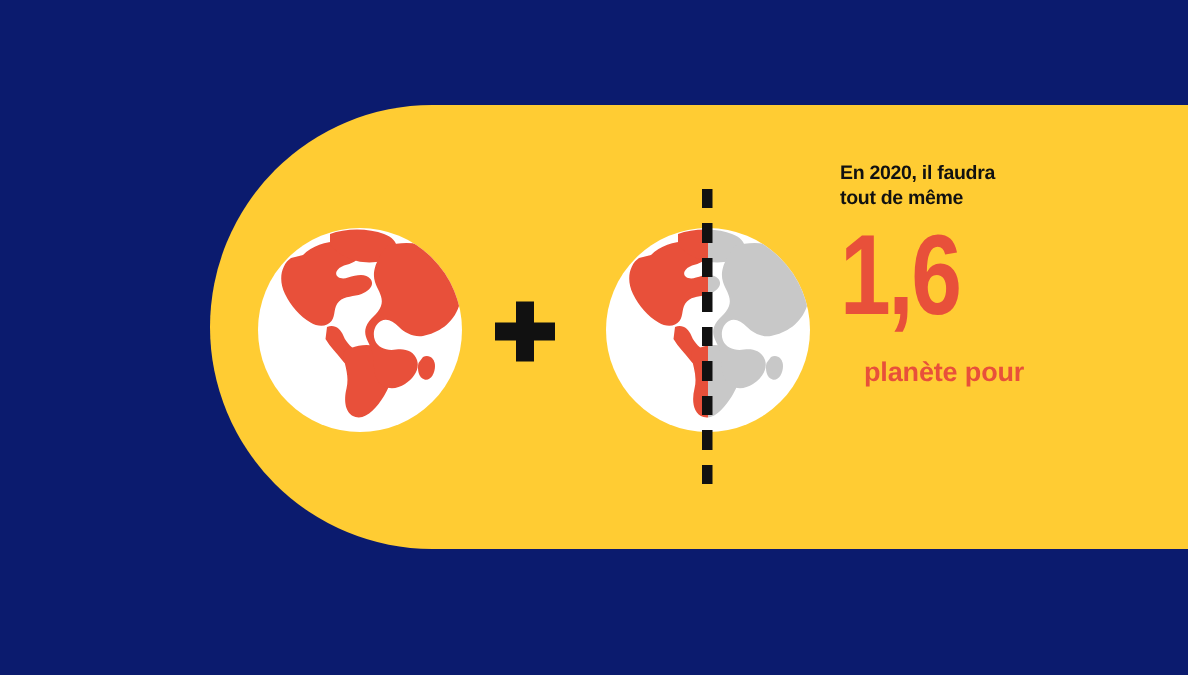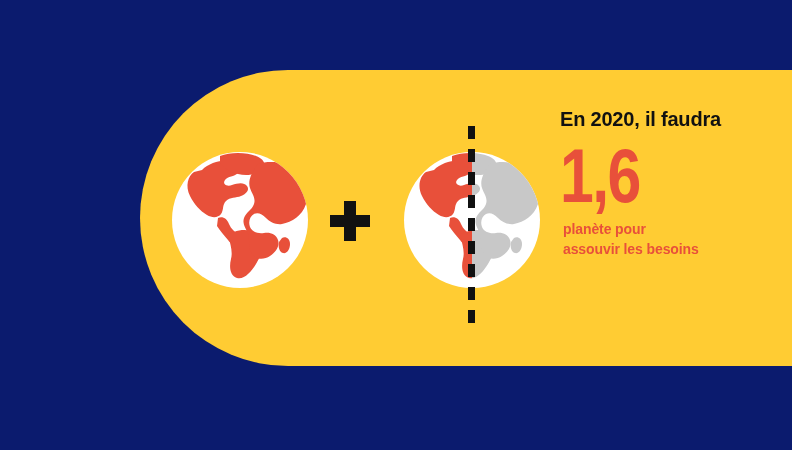--- a/index.html
+++ b/index.html
@@ -78,45 +78,45 @@
   }
 
   
   #text-col {
     position: absolute;
     left: 560px;
     top: 106px;
     width: 215px;
   }
   #headline {
-    font-size: 20px;
+    font-size: 13px;
     font-weight: bold;
     line-height: 1.32;
     color: #111111;
     letter-spacing: -0.2px;
     margin: 0;
   }
   #bignum {
     font-family: "Liberation Sans Narrow", "Liberation Sans", sans-serif;
     font-size: 76px;
     font-weight: bold;
     line-height: 0.9;
     color: #E8503A;
     letter-spacing: -2px;
     margin: 10px 0 8px 0;
     transform: scaleX(0.8);
     transform-origin: left center;
   }
   #subline {
-    font-size: 14px;
+    font-size: 18px;
     font-weight: bold;
     line-height: 1.45;
     color: #E8503A;
     letter-spacing: -0.1px;
-    margin: 3px;
+    margin: 16px;
   }
   .line { display: block; }
 </style>
 </head>
 <body>
 
 <div id="stage">
 
   <div id="panel"></div>
 
@@ -217,21 +217,21 @@
         </g>
       </g>
     </svg>
   </div>
 
   <div id="divider"></div>
 
   <div id="text-col">
     <p id="headline">
       <span class="line">En 2020, il faudra</span>
+      <span class="line">tout de même</span>
     </p>
     <div id="bignum">1,6</div>
     <p id="subline">
       <span class="line">planète pour</span>
-      <span class="line">assouvir les besoins</span>
     </p>
   </div>
 
 </div>
 
 </body></html>

